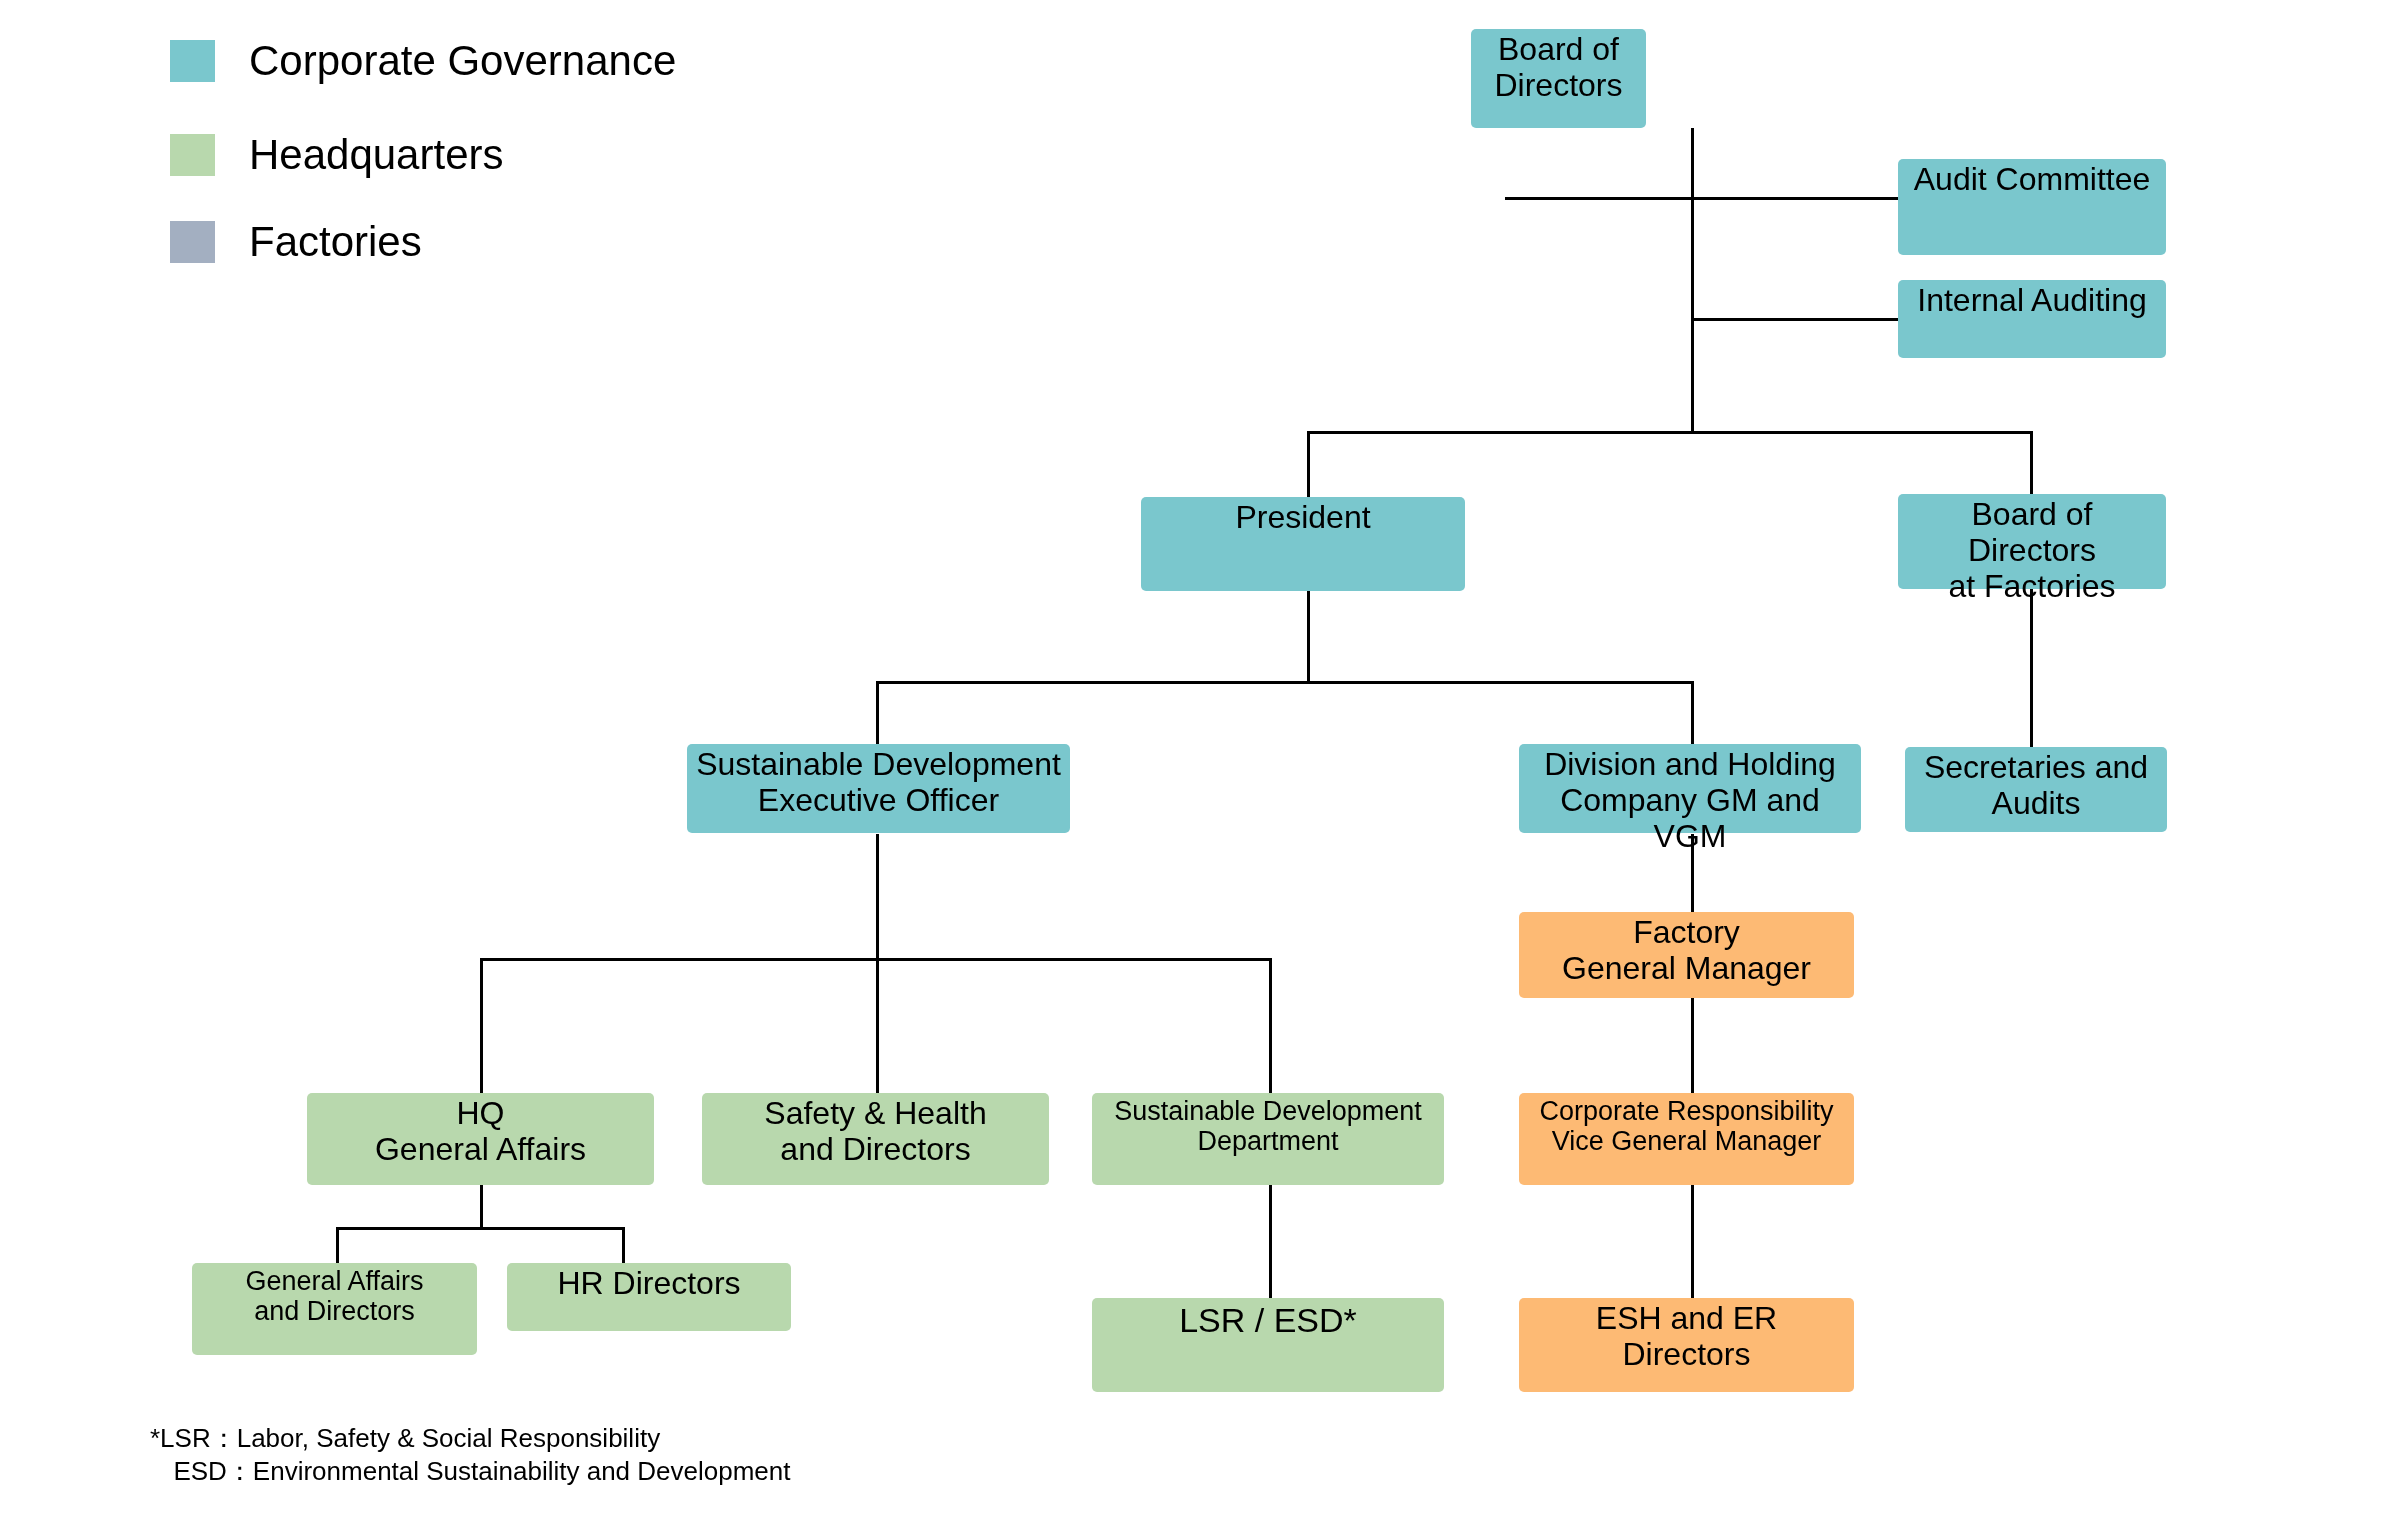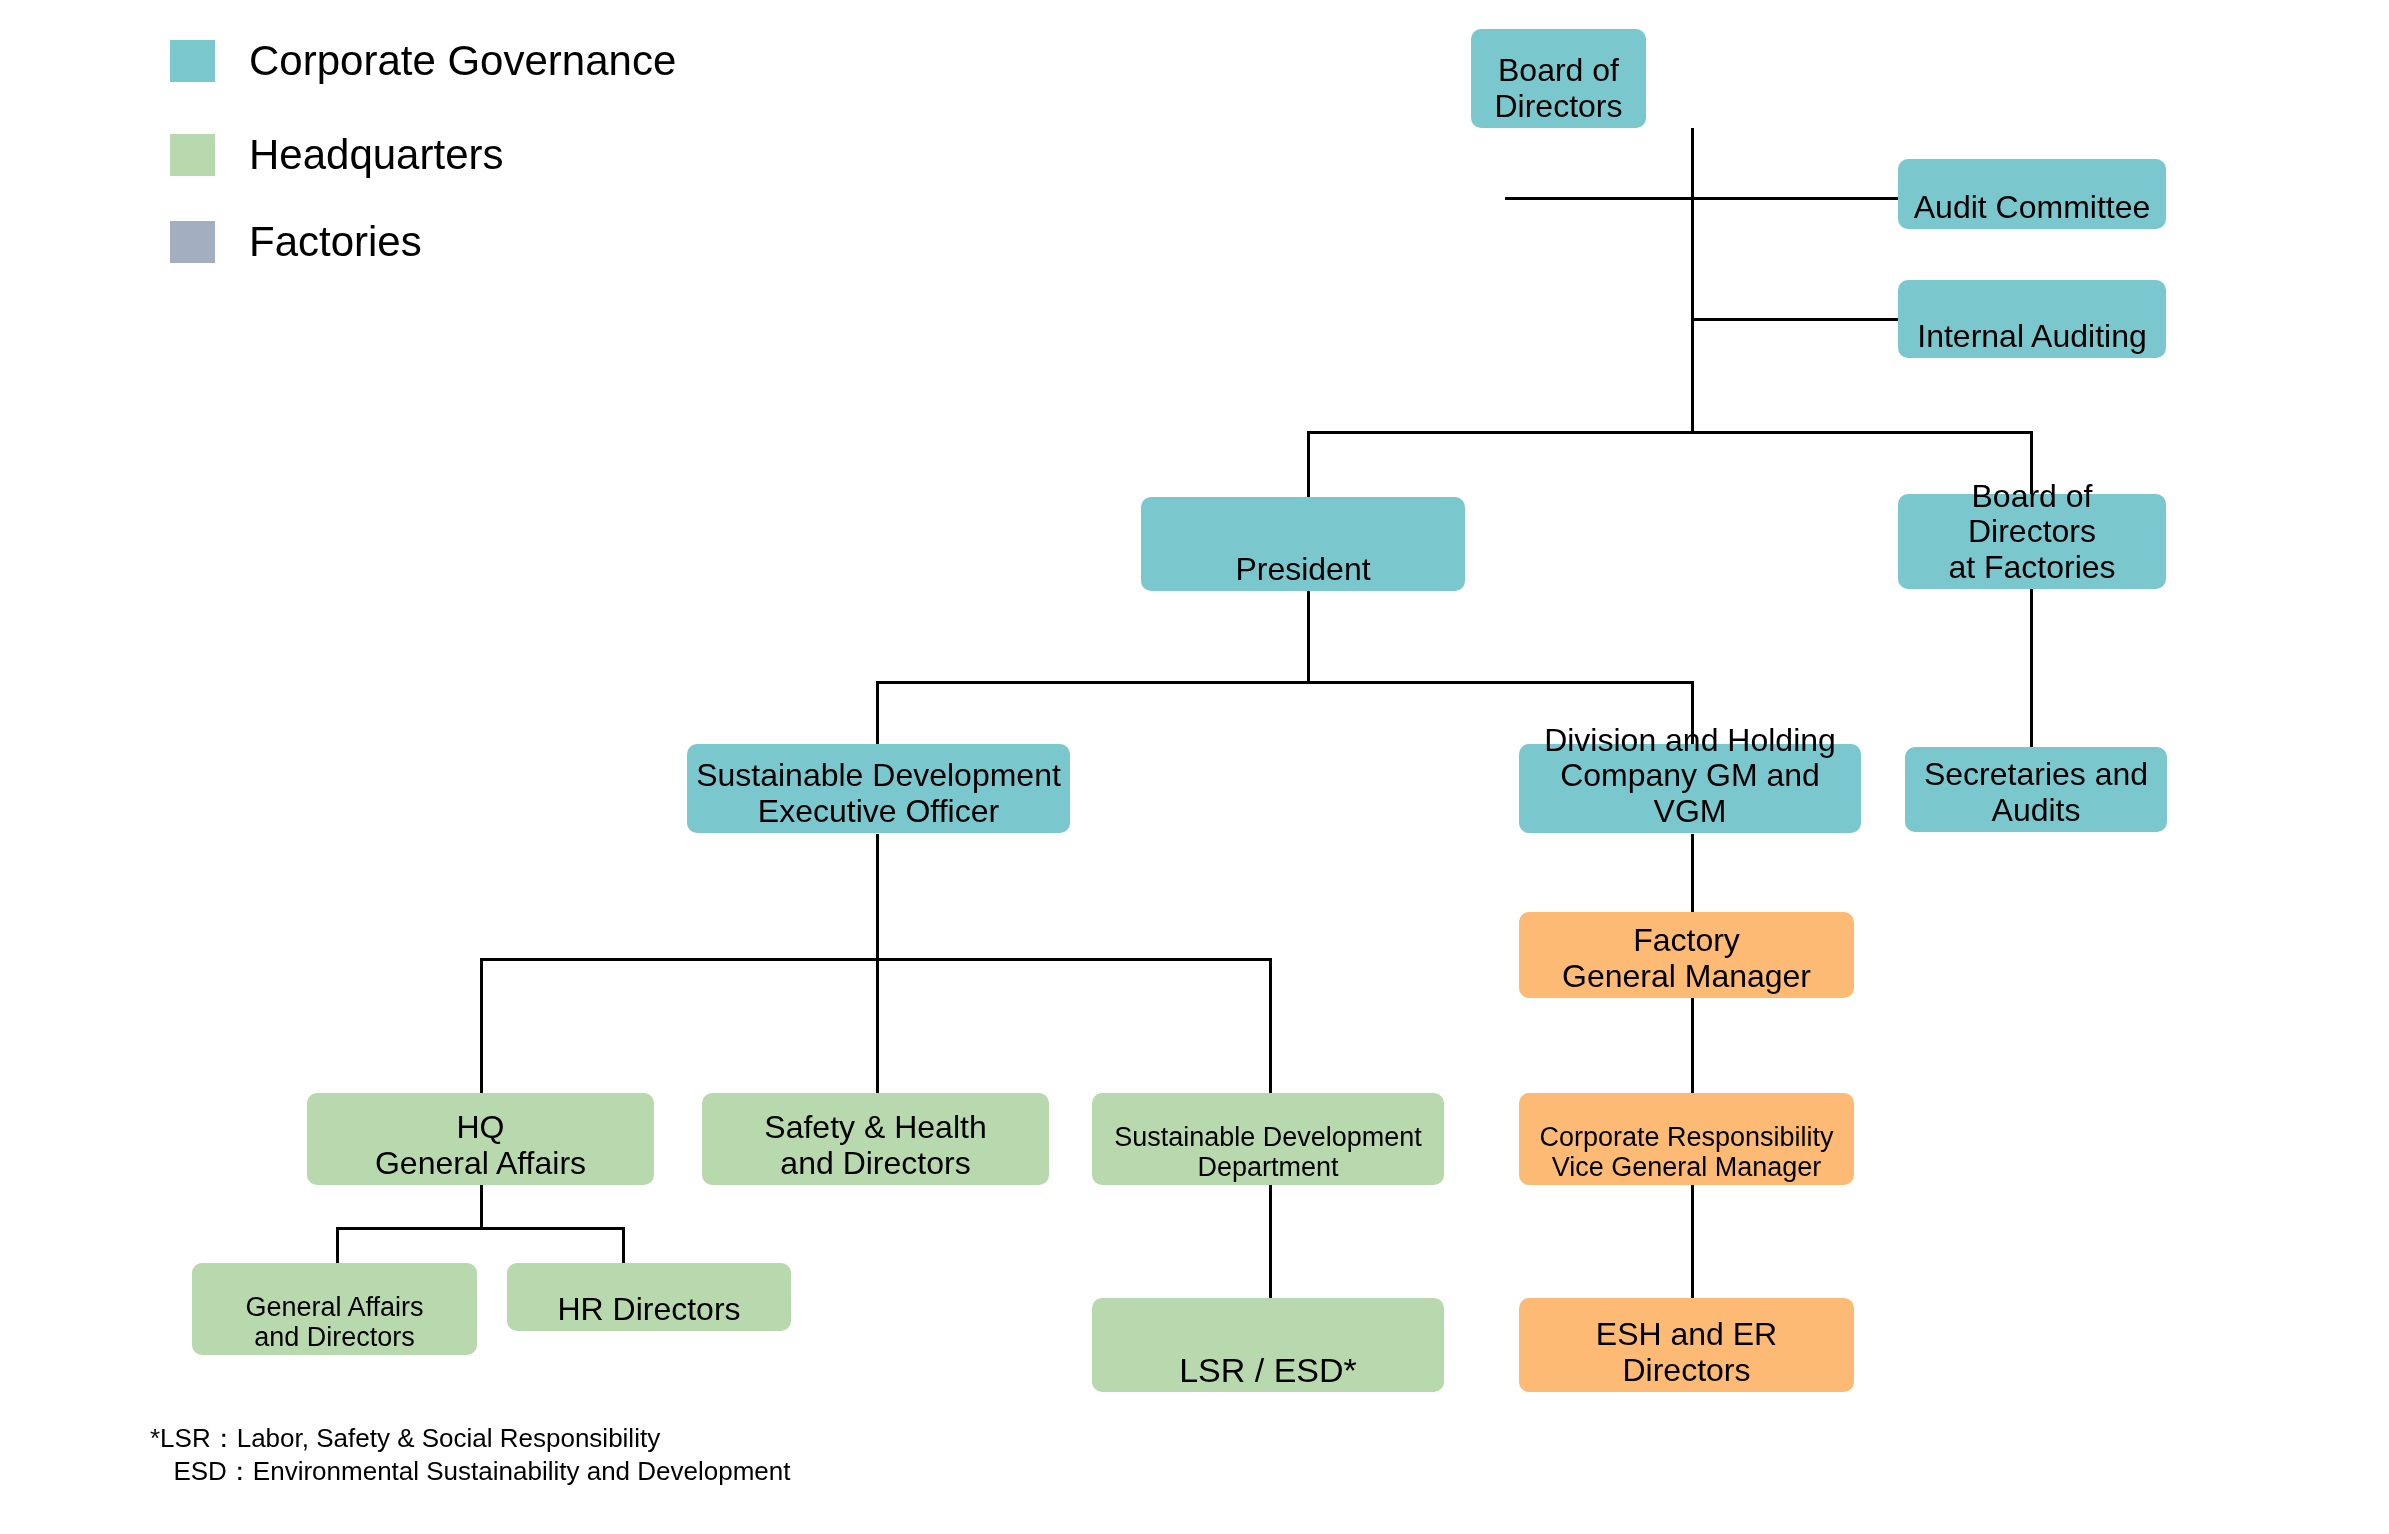--- a/index.html
+++ b/index.html
@@ -9,22 +9,22 @@
   #stage{position:absolute;left:0;top:0;width:2389px;height:1535px;}
 
   
   .legend{position:absolute;left:170px;top:29px;}
   .legend-row{position:absolute;display:flex;align-items:center;}
   .swatch{width:45px;height:42px;flex:none;}
   .legend-label{margin-left:34px;font-size:42px;line-height:42px;white-space:nowrap;}
 
   
   .node{position:absolute;box-sizing:border-box;display:flex;
-        align-items:flex-end;justify-content:center;text-align:center;
-        border-radius:10px;padding:2.9px 7.3px;}
+        align-items:flex-start;justify-content:center;text-align:center;
+        border-radius:5px;padding:2.9px 7.3px;}
   .node span{display:block;line-height:1.12;white-space:pre-line;}
 
   .gov{background:#7ac7cd;}
   .hq{background:#b8d8ad;}
   .fac{background:#fdba74;}
 
   .fs-lg{font-size:34px;}
   .fs-md{font-size:32px;}
   .fs-sm{font-size:27px;}
 
@@ -90,21 +90,21 @@
 
   <div class="ln v" style="left:1691px;top:834px;height:80px;"></div>
   <div class="ln v" style="left:1691px;top:998px;height:95px;"></div>
   <div class="ln v" style="left:1691px;top:1184px;height:121px;"></div>
 
   <div class="node gov fs-md" style="left:1471px;top:29px;width:175px;height:99px;">
     <span>Board of Directors</span>
   </div>
 
 
-  <div class="node gov fs-md" style="left:1898px;top:159px;width:268px;height:70px;">
+  <div class="node gov fs-md" style="left:1898px;top:159px;width:268px;height:96px;">
     <span>Audit Committee</span>
   </div>
 
   <div class="node gov fs-md" style="left:1898px;top:280px;width:268px;height:78px;">
     <span>Internal Auditing</span>
   </div>
 
   <div class="node gov fs-md" style="left:1141px;top:497px;width:324px;height:94px;">
     <span>President</span>
   </div>

